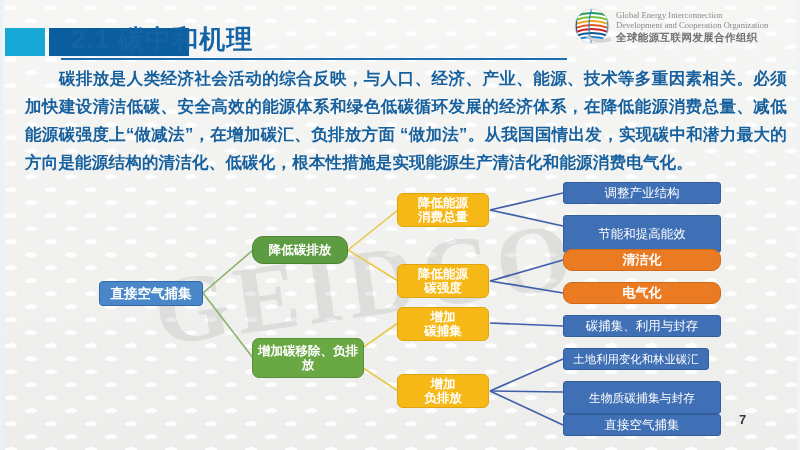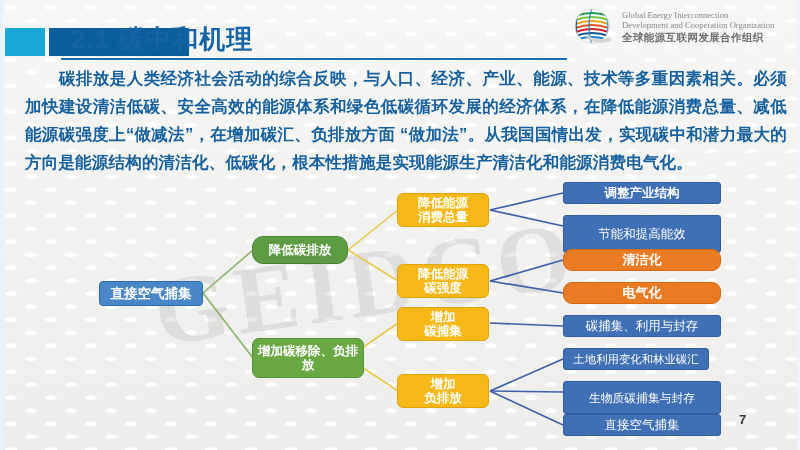--- a/index.html
+++ b/index.html
@@ -25,21 +25,21 @@
   .hdr-sq.b{left:46px;width:140px;background:#0b5e9e;}
   .hdr-title{
     position:absolute;left:68px;top:22px;
     font-size:26px;font-weight:bold;color:#1464a5;letter-spacing:1px;
     white-space:nowrap;
   }
   .hdr-rule{
     position:absolute;left:58px;top:58px;width:506px;height:2px;background:#1b6fb0;
   }
   
-  .logo-wrap{position:absolute;left:568px;top:5px;display:flex;align-items:center;gap:7px;}
+  .logo-wrap{position:absolute;left:568px;top:5px;display:flex;align-items:center;gap:1px;}
   .logo-globe{width:44px;height:44px;flex:0 0 44px;}
   .logo-txt{line-height:1.18;}
   .logo-en{font-family:"Liberation Serif","DejaVu Serif",serif;font-size:8.6px;color:#8a8a8a;white-space:nowrap;}
   .logo-cn{font-size:10.5px;font-weight:bold;color:#6f6f6f;white-space:nowrap;letter-spacing:.4px;margin-top:1px;}
   
   .para{
     position:absolute;left:22px;top:64px;width:762px;
     font-size:16.5px;font-weight:bold;color:#17609e;
     line-height:28px;text-align:justify;text-indent:34px;
     letter-spacing:.2px;
@@ -161,21 +161,21 @@
     </div>
     <div class="node n-amber n-stack" style="left:394px;top:129px;width:92px;height:34px;">
       <span>增加</span>
       <span>碳捕集</span>
     </div>
     <div class="node n-amber n-stack" style="left:394px;top:196px;width:92px;height:34px;">
       <span>增加</span>
       <span>负排放</span>
     </div>
 
-    <div class="node n-blue" style="left:560px;top:4px;width:158px;height:22px;font-weight:bold;">调整产业结构</div>
+    <div class="node n-blue" style="left:560px;top:4px;width:158px;height:22px;">调整产业结构</div>
     <div class="node n-blue" style="left:560px;top:37px;width:158px;height:38px;">节能和提高能效</div>
     <div class="node n-orange" style="left:560px;top:71px;width:158px;height:22px;">清洁化</div>
     <div class="node n-blue" style="left:560px;top:137px;width:158px;height:22px;">碳捕集、利用与封存</div>
     <div class="node n-orange" style="left:560px;top:104px;width:158px;height:22px;">电气化</div>
     <div class="node n-blue" style="left:560px;top:170px;width:146px;height:22px;font-size:11.4px;">土地利用变化和林业碳汇</div>
     <div class="node n-blue" style="left:560px;top:203px;width:158px;height:33px;font-size:11.8px;">生物质碳捕集与封存</div>
     <div class="node n-blue" style="left:560px;top:236px;width:158px;height:22px;">直接空气捕集</div>
   </div>
 
   <div class="pageno">7</div>

